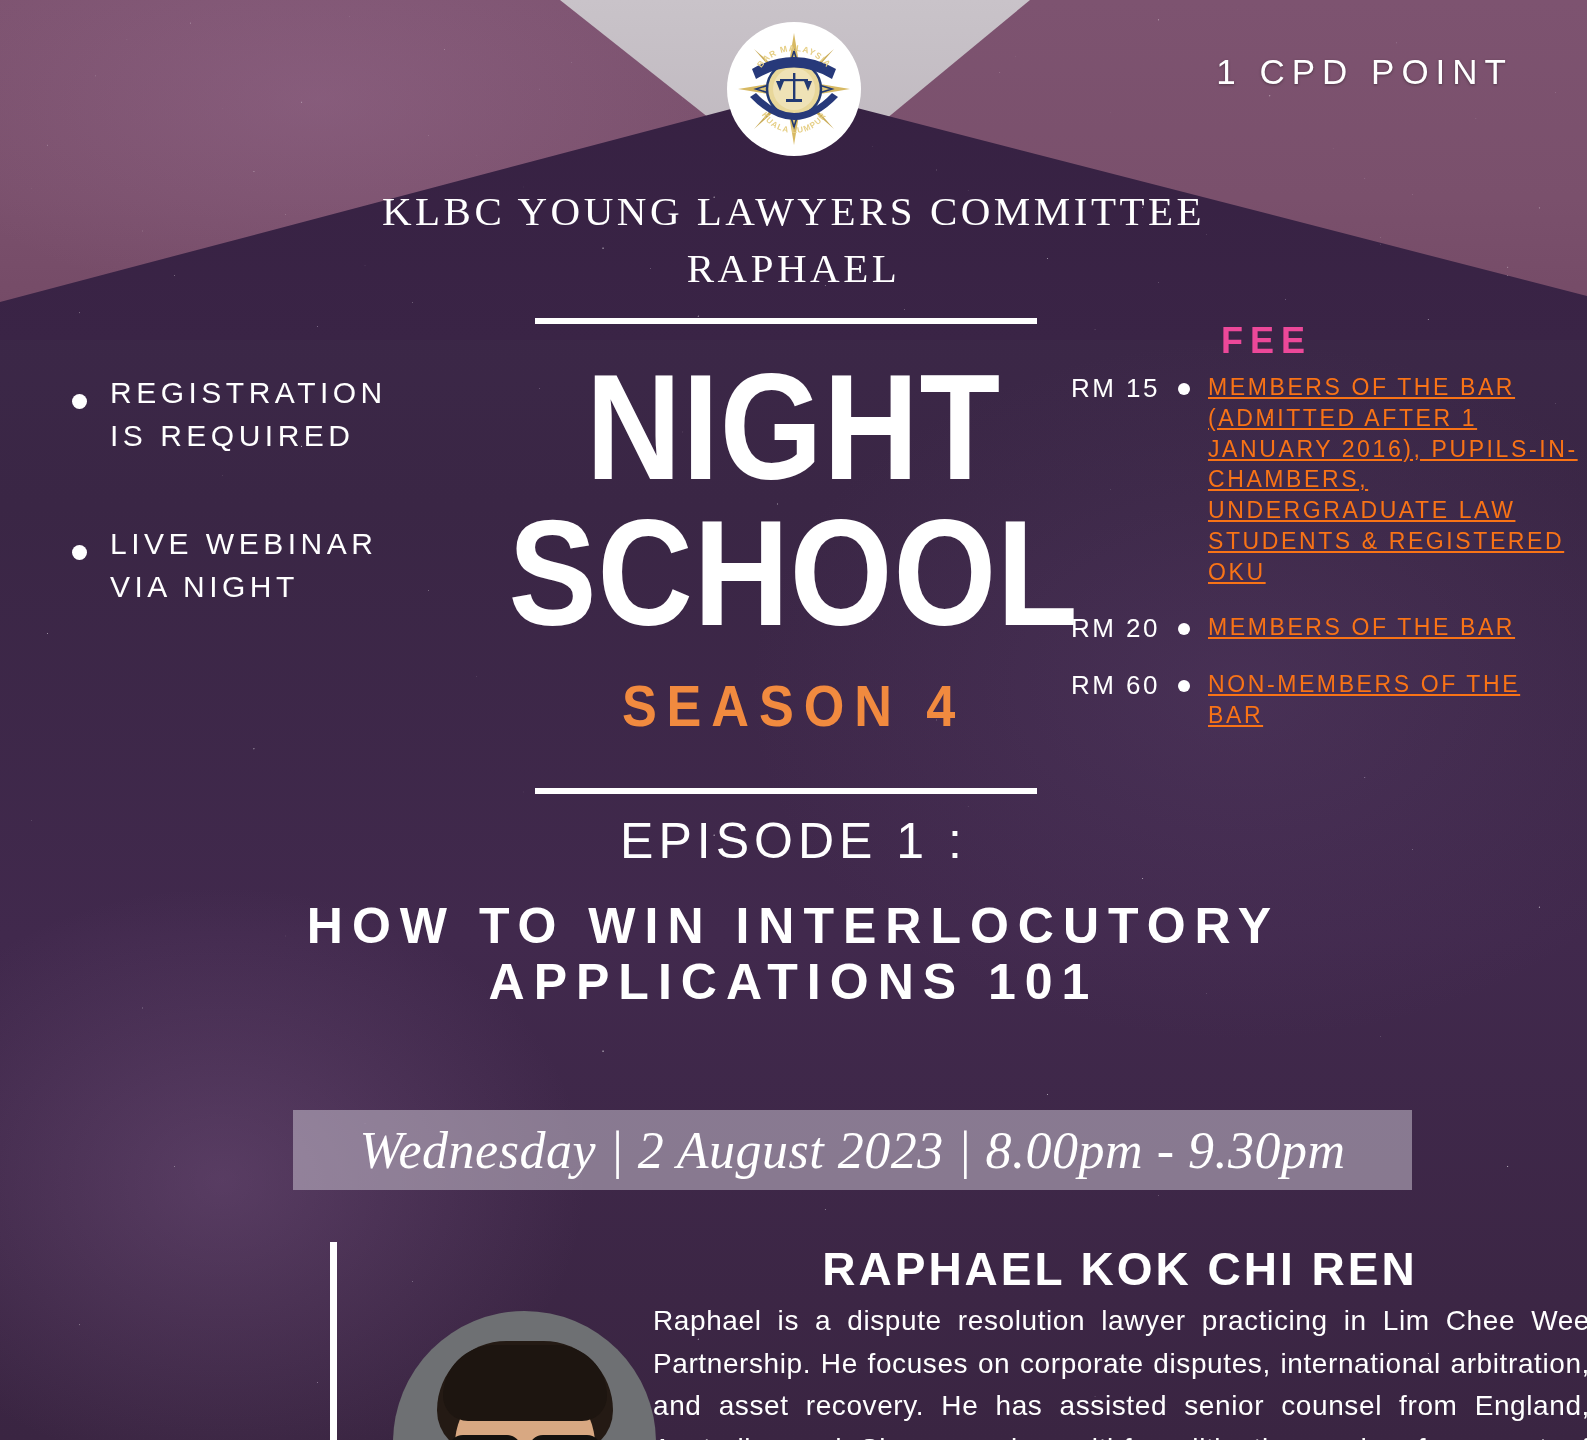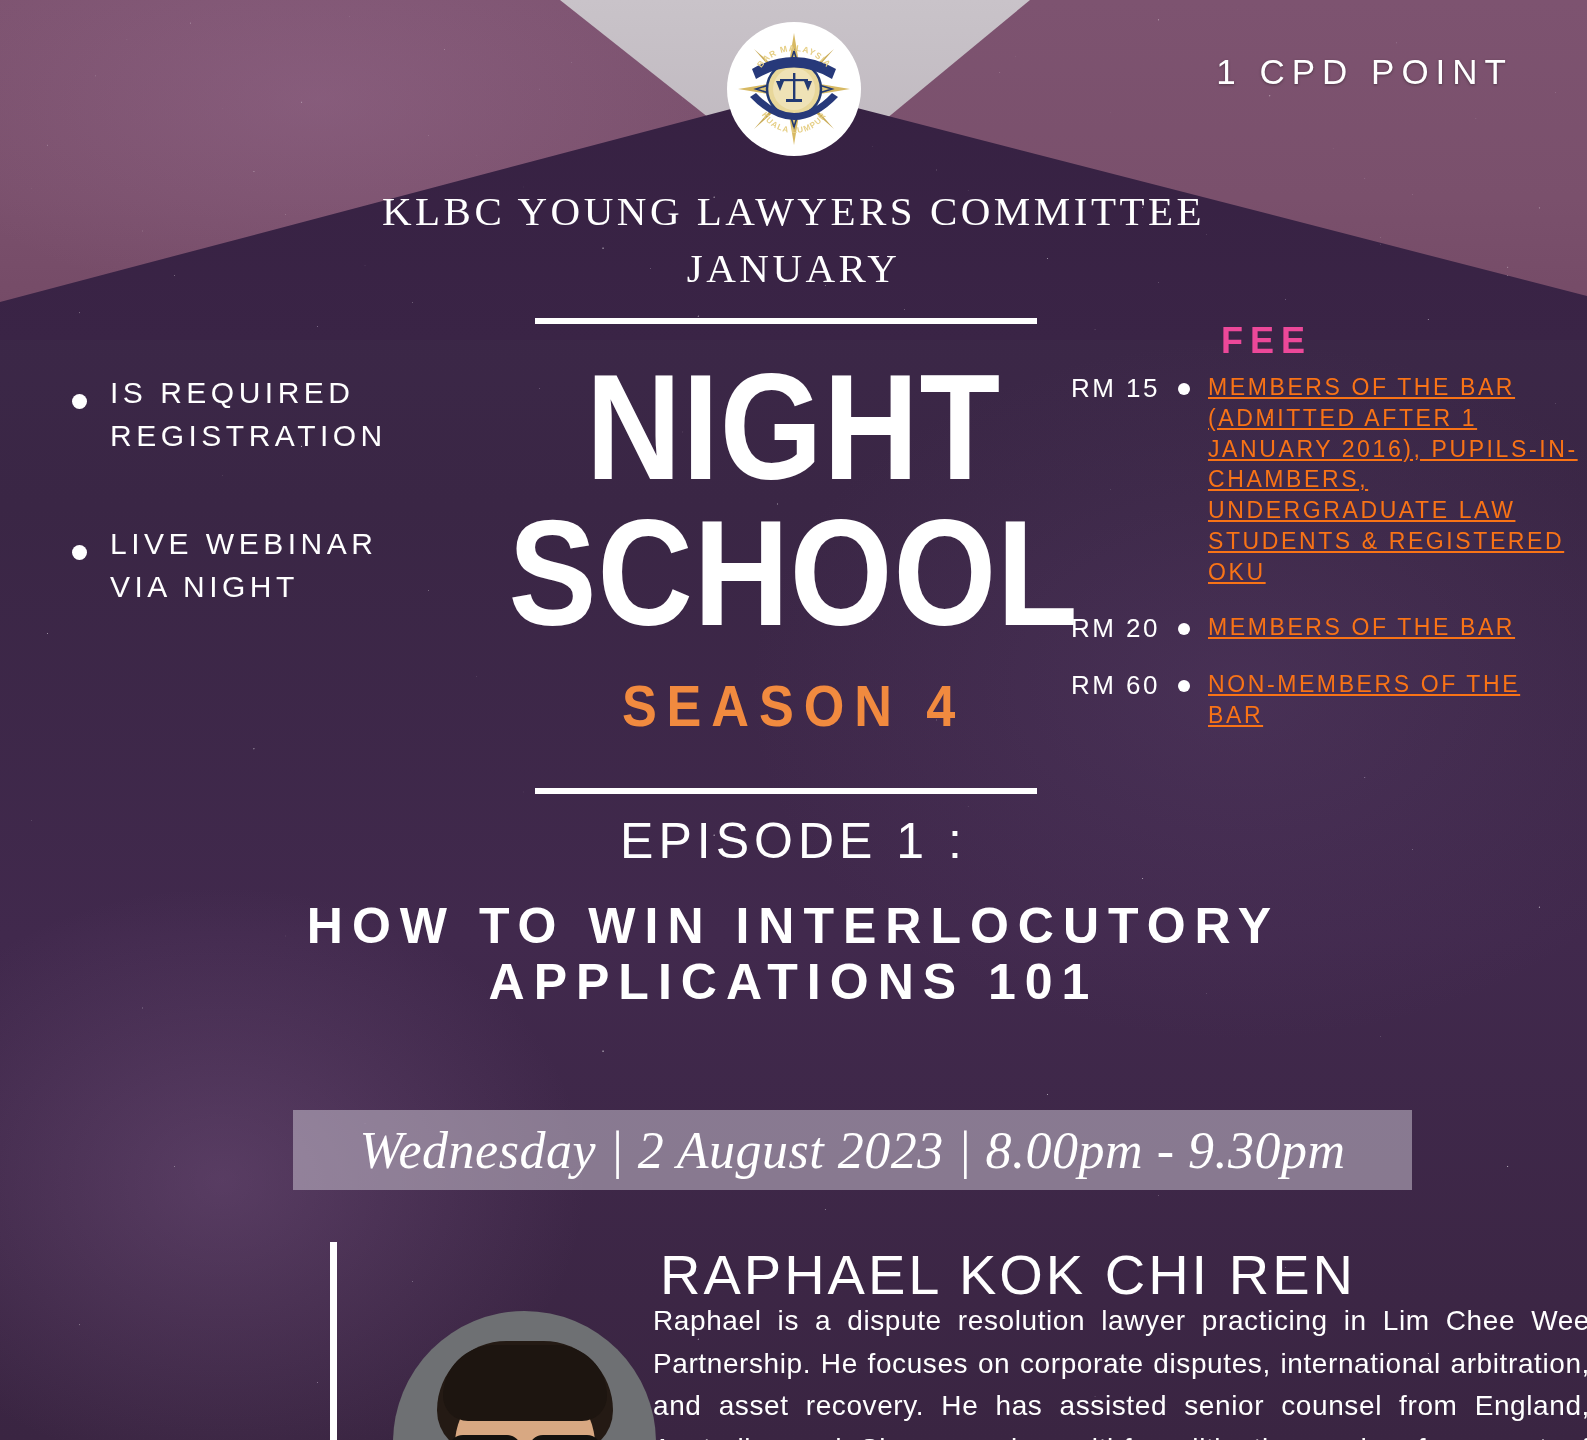--- a/index.html
+++ b/index.html
@@ -239,22 +239,22 @@
   
   .spk-divider {
     position:absolute; left:330px; top:1242px; width:7px; height:198px; background:#fff;
   }
   .spk-photo {
     position:absolute; left:393px; top:1311px; width:263px; height:263px;
     border-radius:50%; overflow:hidden; background:#6e7073;
   }
   .spk-name {
     position:absolute; left:660px; top:1242px; width:920px;
-    color:#fff; font-weight:400; font-size:56px; letter-spacing:3px;
-    text-align:left;
+    color:#fff; font-weight:700; font-size:46px; letter-spacing:3px;
+    text-align:center;
   }
   .spk-bio {
     position:absolute; left:653px; top:1300px; width:937px;
     color:#fff; font-size:28px; line-height:1.52; letter-spacing:.6px;
     text-align:justify;
   }
   .spk-bio p { margin:0; }
 
   
   .face-hair { position:absolute; left:44px; top:30px; width:176px; height:112px;
@@ -324,38 +324,38 @@
       <text font-family="'Liberation Sans',sans-serif" font-size="8.2" font-weight="bold" fill="#e6cf86" letter-spacing="1">
         <textPath href="#arcBot" startOffset="50%" text-anchor="middle">KUALA LUMPUR</textPath>
       </text>
     </svg>
   </div>
 
   <div class="cpd">1 CPD POINT</div>
 
   <div class="presents-block">
     <div class="l1">KLBC YOUNG LAWYERS COMMITTEE</div>
-    <div class="l2">JANUARY</div>
+    <div class="l2">RAPHAEL</div>
   </div>
 
   <div class="rule rule-top"></div>
   <div class="rule rule-bot"></div>
 
   <div class="hero">
     <div class="line">NIGHT</div>
     <div class="line">SCHOOL</div>
     <div class="season">SEASON 4</div>
   </div>
 
   <div class="left-bullets">
     <div class="bullet-row">
       <div class="dot"></div>
       <div class="bullet-txt">
+        <div>REGISTRATION</div>
         <div>IS REQUIRED</div>
-        <div>REGISTRATION</div>
       </div>
     </div>
     <div class="bullet-row">
       <div class="dot"></div>
       <div class="bullet-txt">
         <div>LIVE WEBINAR</div>
         <div>VIA NIGHT</div>
       </div>
     </div>
   </div>

